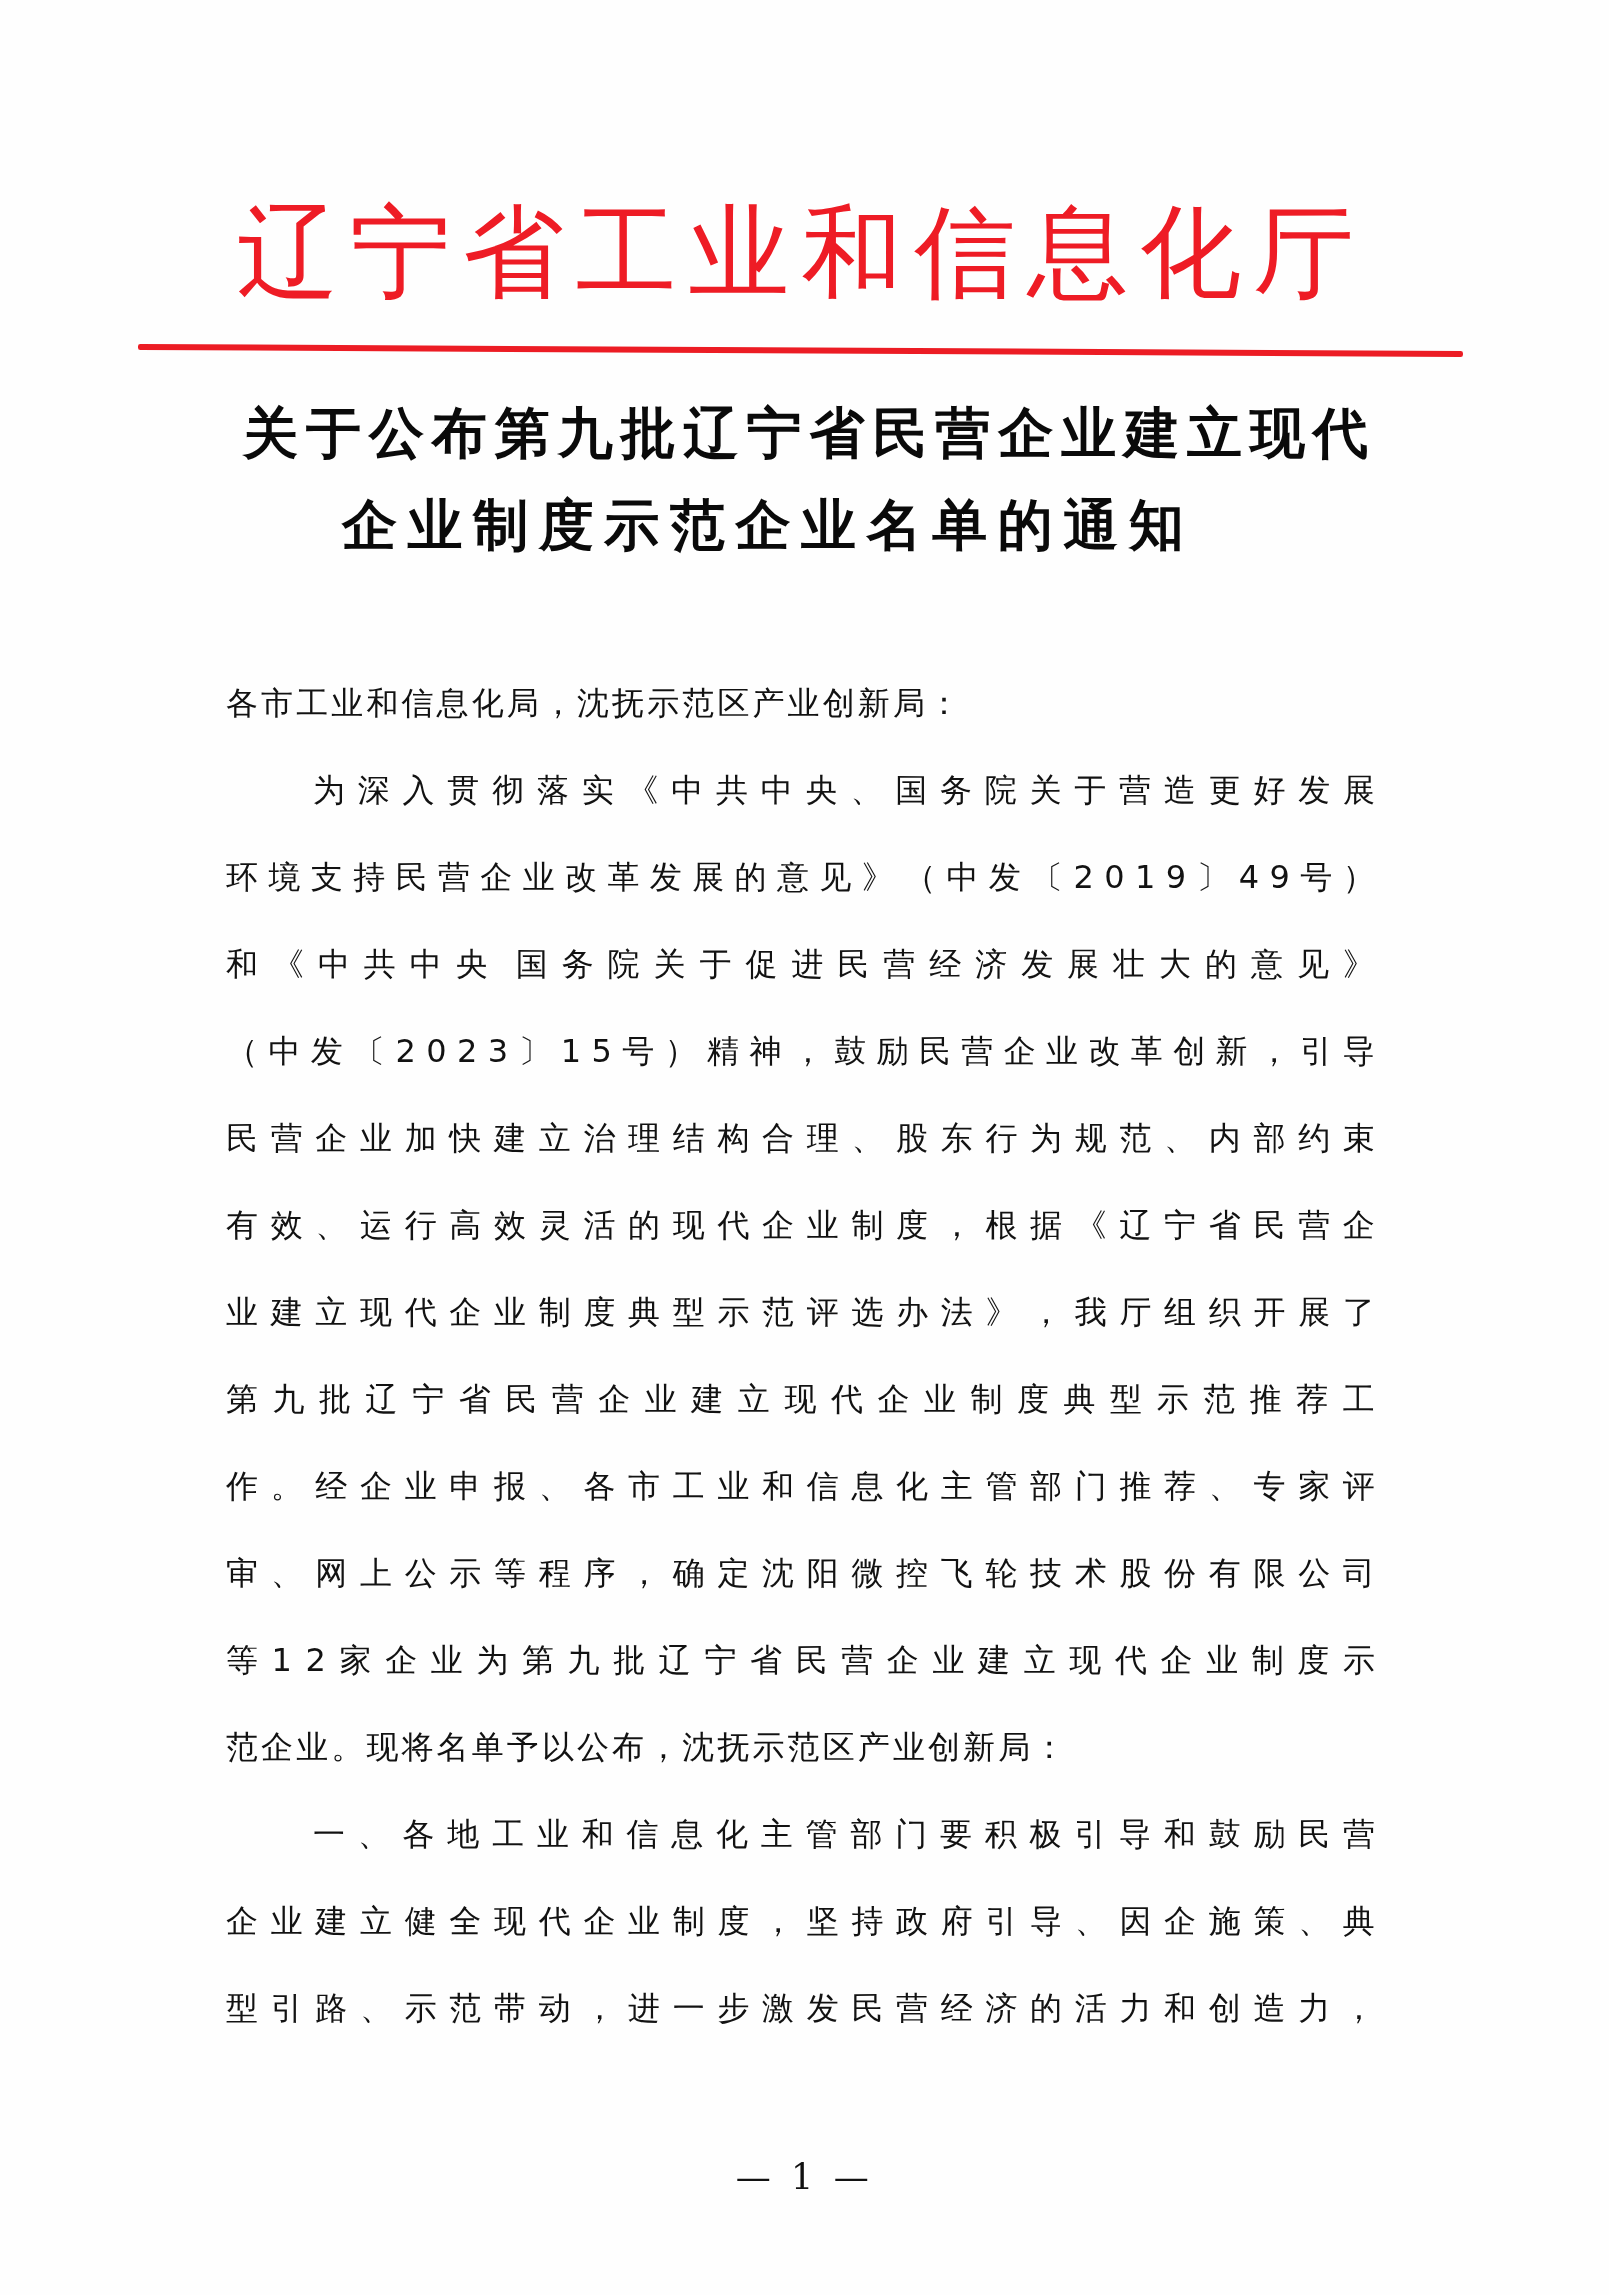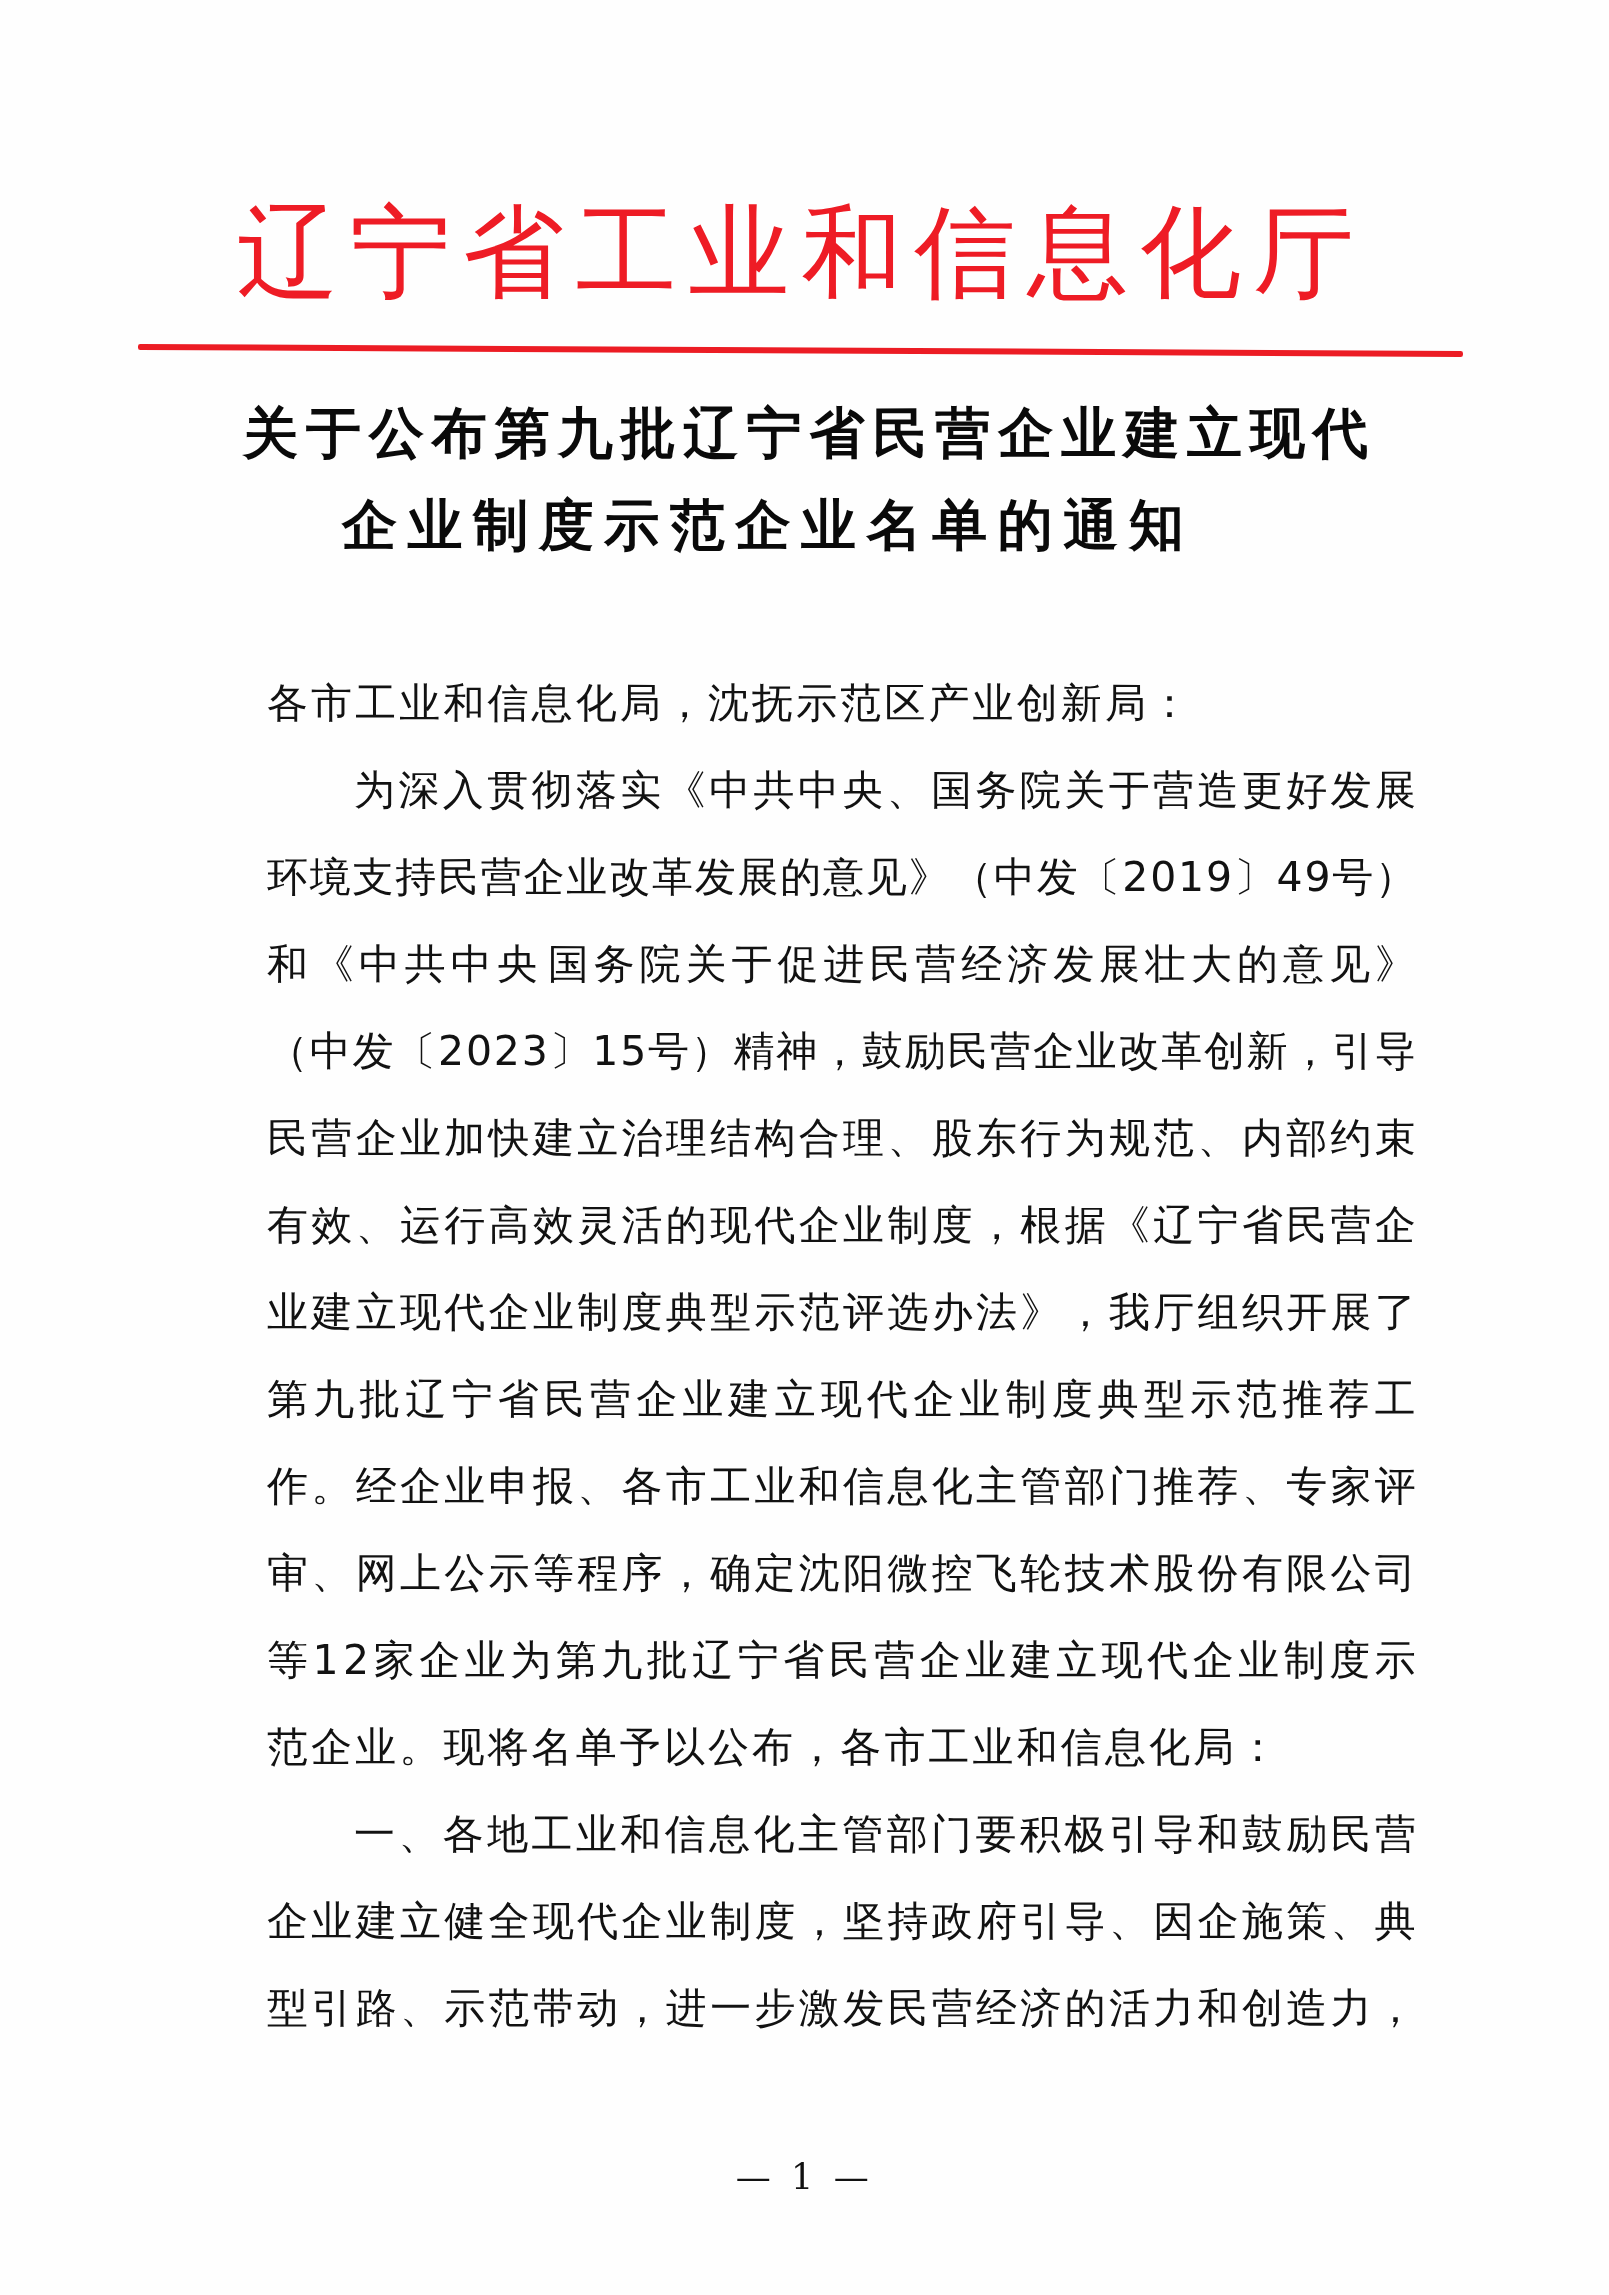--- a/index.html
+++ b/index.html
@@ -64,23 +64,22 @@
       line-height: 69px;
       text-align: justify;
       text-align-last: justify;
     }
     .body-text {
       position: absolute;
       left: 226px;
       top: 672px;
       width: 1149px;
       font-family: "DejaVu Sans", sans-serif;
-      font-size: 41px;
+      font-size: 32px;
       color: #121212;
-      margin-left: 41px;
     }
     .body-text .line {
       height: 87px;
       line-height: 63px;
       white-space: nowrap;
       text-align: justify;
       text-align-last: justify;
       overflow: visible;
     }
     .body-text .line.indent {
@@ -496,21 +495,21 @@
           <span>立</span>
           <span>现</span>
           <span>代</span>
           <span>企</span>
           <span>业</span>
           <span>制</span>
           <span>度</span>
           <span>示</span>
         </span>
       </div>
-    <div class="line last">范企业。现将名单予以公布，各市工业和信息化局：</div>
+    <div class="line last">范企业。现将名单予以公布，沈抚示范区产业创新局：</div>
 
     <div class="line indent">
         <span style="display: flex; justify-content: space-between; width: 100%;">
           <span>一</span>
           <span>、</span>
           <span>各</span>
           <span>地</span>
           <span>工</span>
           <span>业</span>
           <span>和</span>

